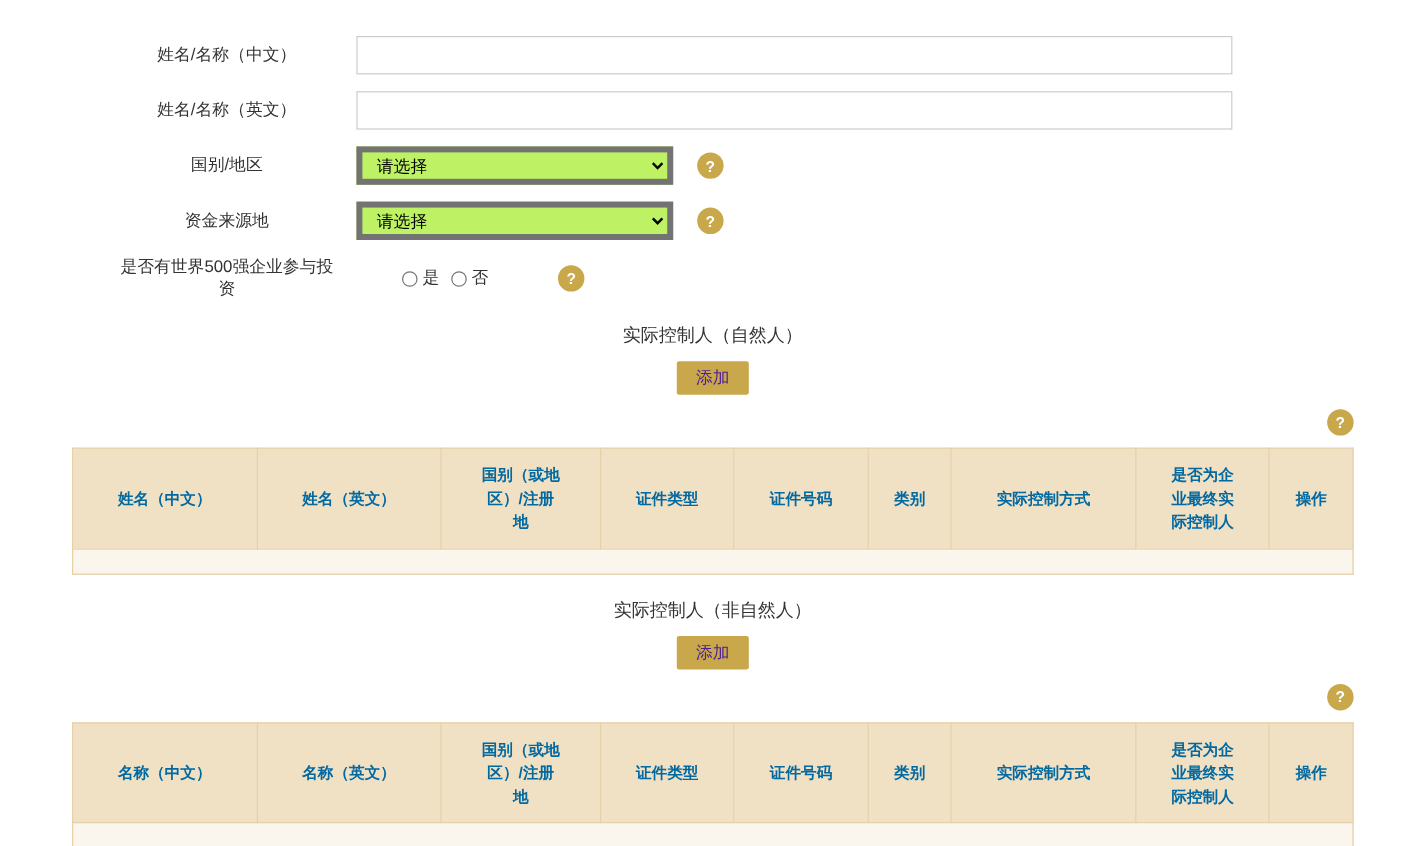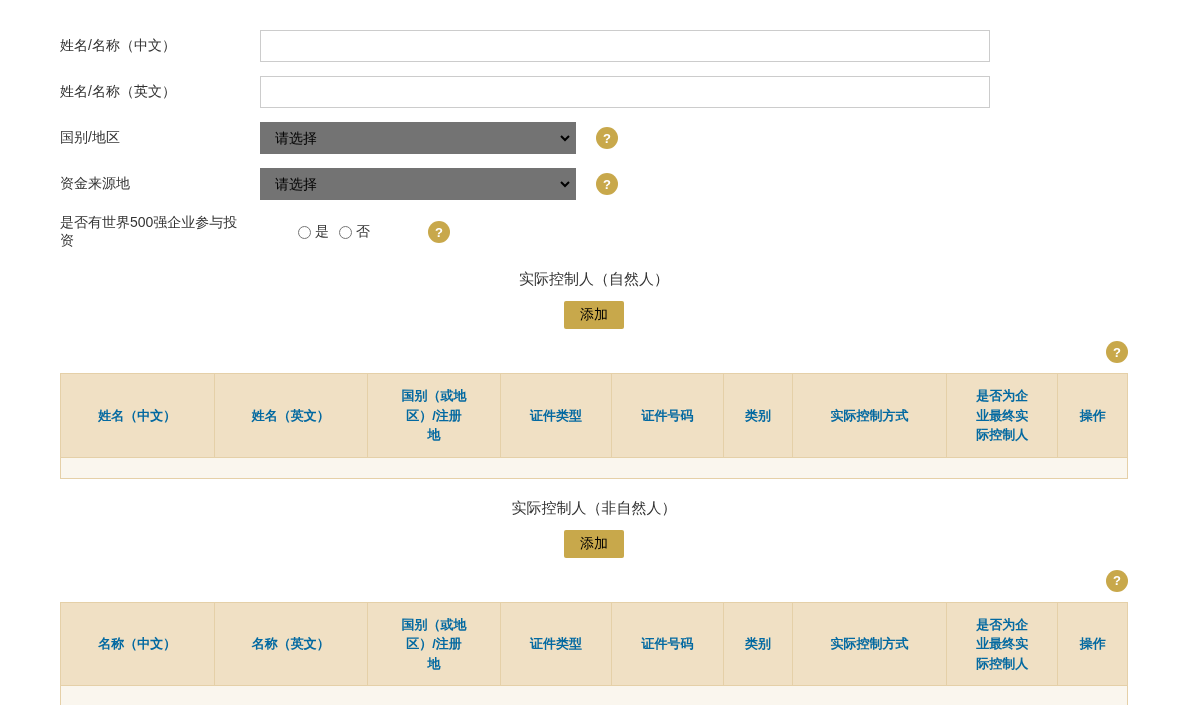--- a/index.html
+++ b/index.html
@@ -19,40 +19,41 @@
       margin-bottom: 20px;
     }
     .form-row {
       display: flex;
       align-items: center;
       margin-bottom: 14px;
       position: relative;
     }
     .form-label {
       width: 200px;
-      text-align: left;
+      text-align: center;
       padding-right: 16px;
       color: #333;
       font-size: 14px;
       flex-shrink: 0;
+      margin-left: 37px;
     }
     .form-input {
       flex: 1;
       max-width: 730px;
       height: 32px;
       border: 1px solid #ccc;
       outline: none;
       font-size: 14px;
       padding: 0 8px;
     }
     .form-select {
-      width: 316px;
+      width: 264px;
       height: 32px;
-      border: 3px solid #737373;
-      background: #737373;
+      border: 5px solid #737373;
+      background: #bef264;
       font-size: 14px;
       padding: 0 8px;
       outline: none;
       appearance: auto;
     }
     .radio-group {
       display: flex;
       align-items: center;
       gap: 10px;
     }
@@ -87,21 +88,21 @@
       position: relative;
       flex-direction: column;
     }
     .section-title {
       font-size: 15px;
       color: #333;
       font-weight: normal;
     }
     .add-btn {
       background: #c8a84b;
-      color: #000000;
+      color: #4c1d95;
       border: none;
       padding: 5px 16px;
       font-size: 14px;
       cursor: pointer;
       border-radius: 2px;
       font-family: "Microsoft YaHei", sans-serif;
     }
     .section-help {
       margin-left: auto;
     }

